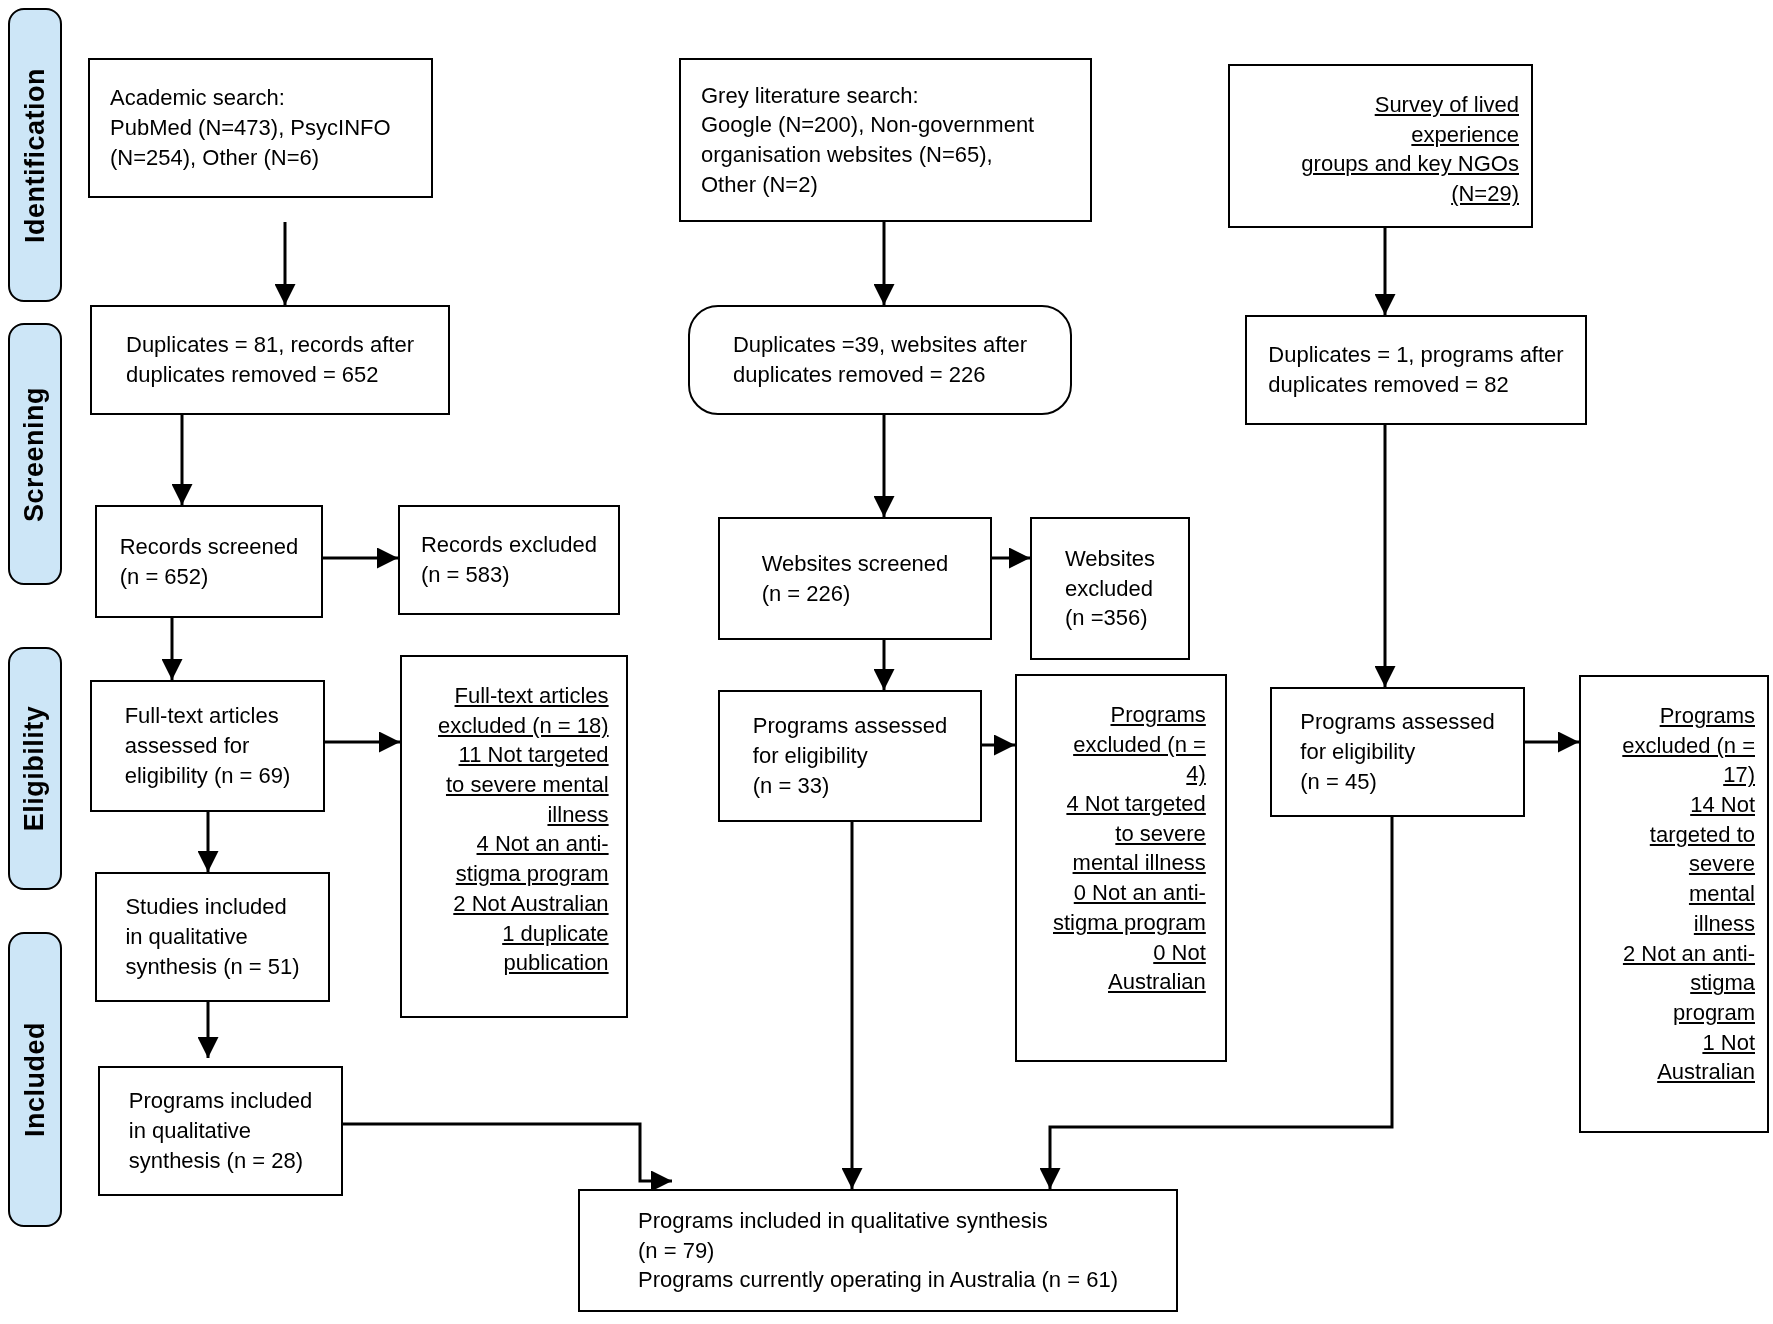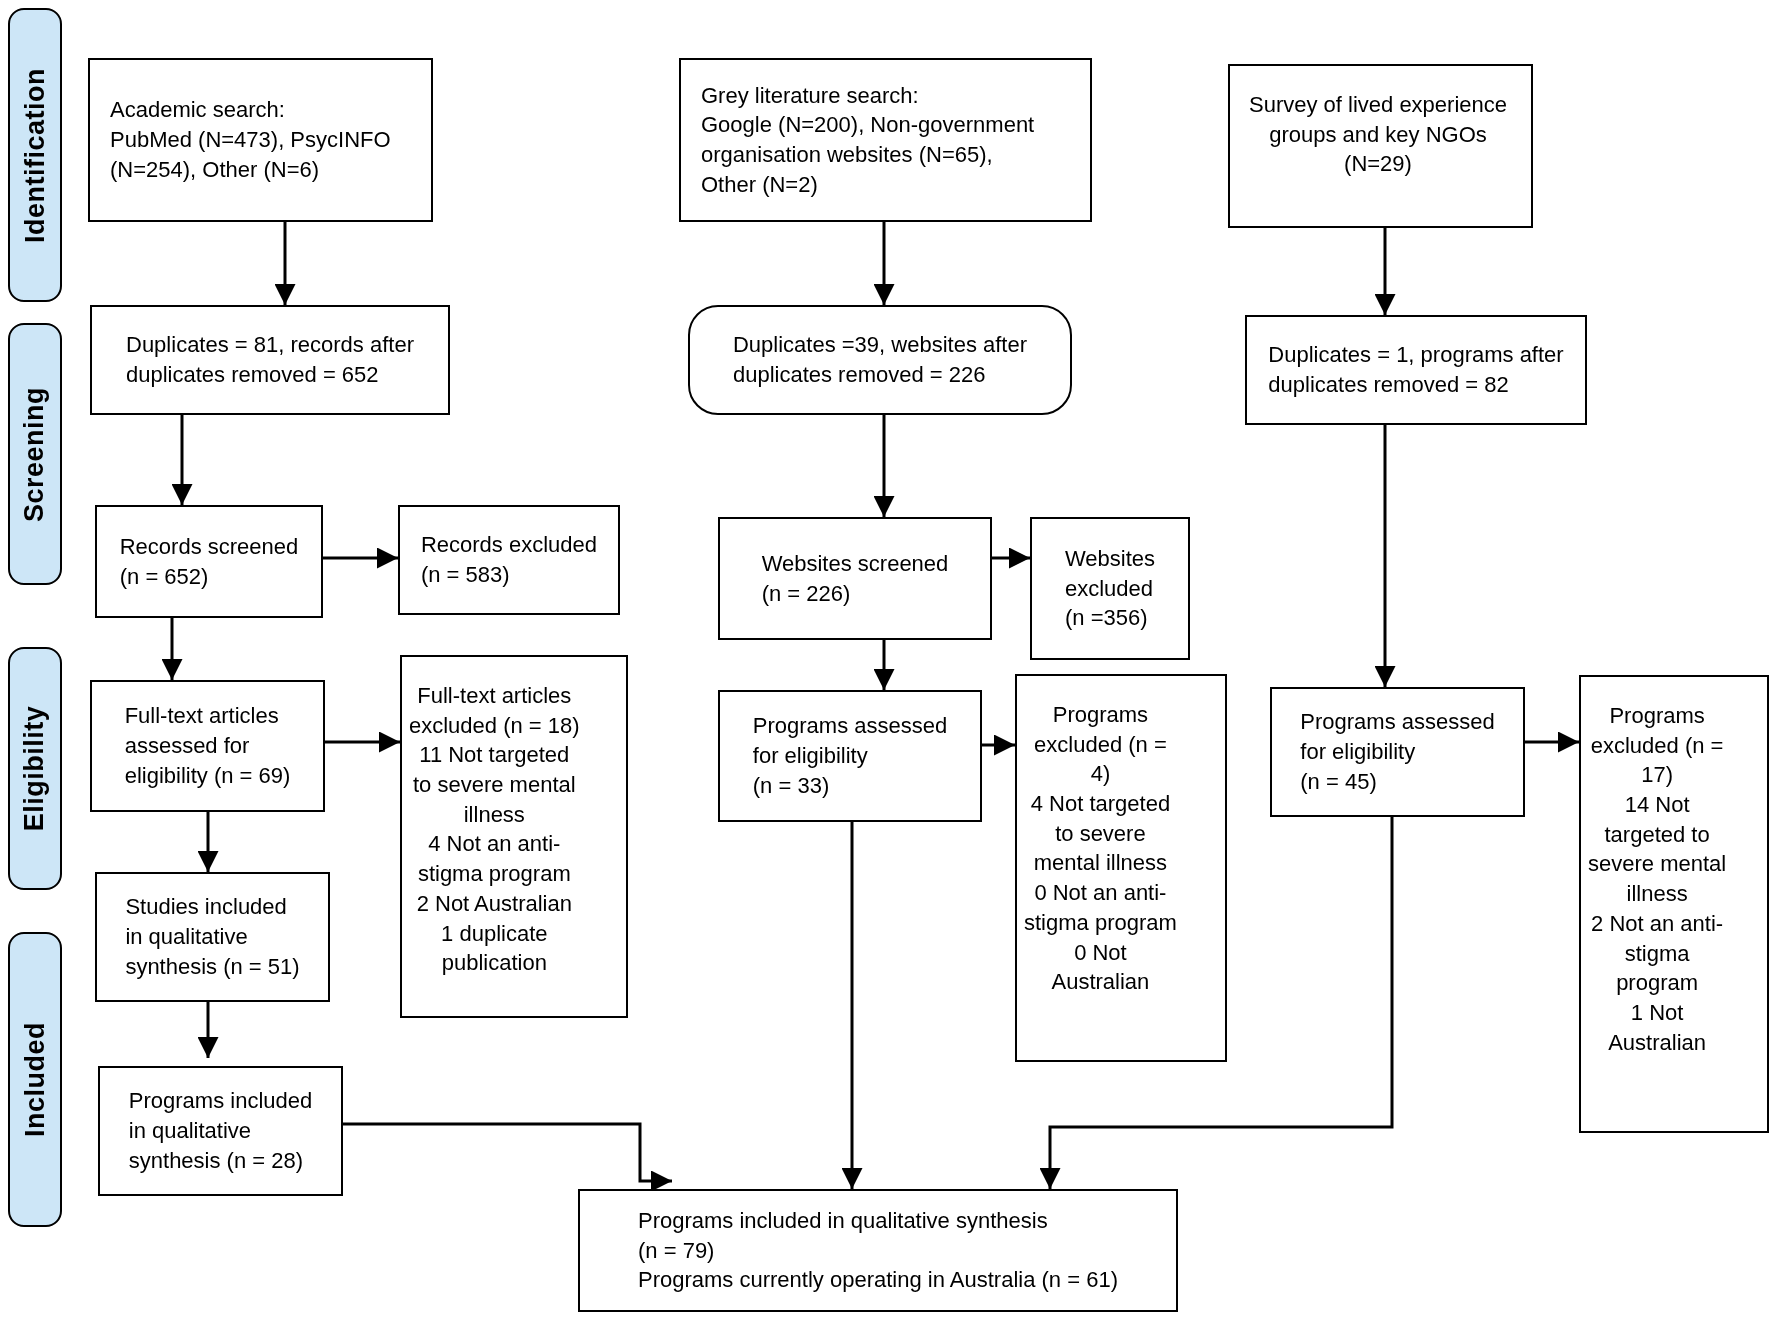--- a/index.html
+++ b/index.html
@@ -24,23 +24,23 @@
   #stage-included{top:932px;height:295px;}
 
   
   .box{
     position:absolute;background:#fff;border:2.5px solid #000;
     box-sizing:border-box;font-size:22px;line-height:1.35;
     white-space:pre-line;display:flex;
   }
   .box.center{align-items:center;justify-content:center;padding:6px 10px;}
   .box.leftmid{align-items:center;justify-content:flex-start;text-align:left;padding:6px 14px 6px 20px;}
-  .box.lefttop{align-items:flex-start;justify-content:flex-start;text-align:center;padding:24px 12px 6px 7px;}
+  .box.lefttop{align-items:flex-start;justify-content:flex-start;text-align:right;padding:24px 12px 6px 36px;text-decoration:underline;}
 
-  #b-academic{left:88px;top:58px;width:345px;height:164px;}
+  #b-academic{left:88px;top:58px;width:345px;height:140px;}
   #b-dup81{left:90px;top:305px;width:360px;height:110px;}
   #b-rec-screened{left:95px;top:505px;width:228px;height:113px;}
   #b-rec-excluded{left:398px;top:505px;width:222px;height:110px;}
   #b-ft-assessed{left:90px;top:680px;width:235px;height:132px;}
   #b-ft-excluded{left:400px;top:655px;width:228px;height:363px;}
   #b-studies{left:95px;top:872px;width:235px;height:130px;}
   #b-progs28{left:98px;top:1058px;width:245px;height:130px;margin-top:8px;}
 
   #b-greylit{left:679px;top:58px;width:413px;height:164px;}
   #b-dup39{left:688px;top:305px;width:384px;height:110px;border-radius:30px;}

